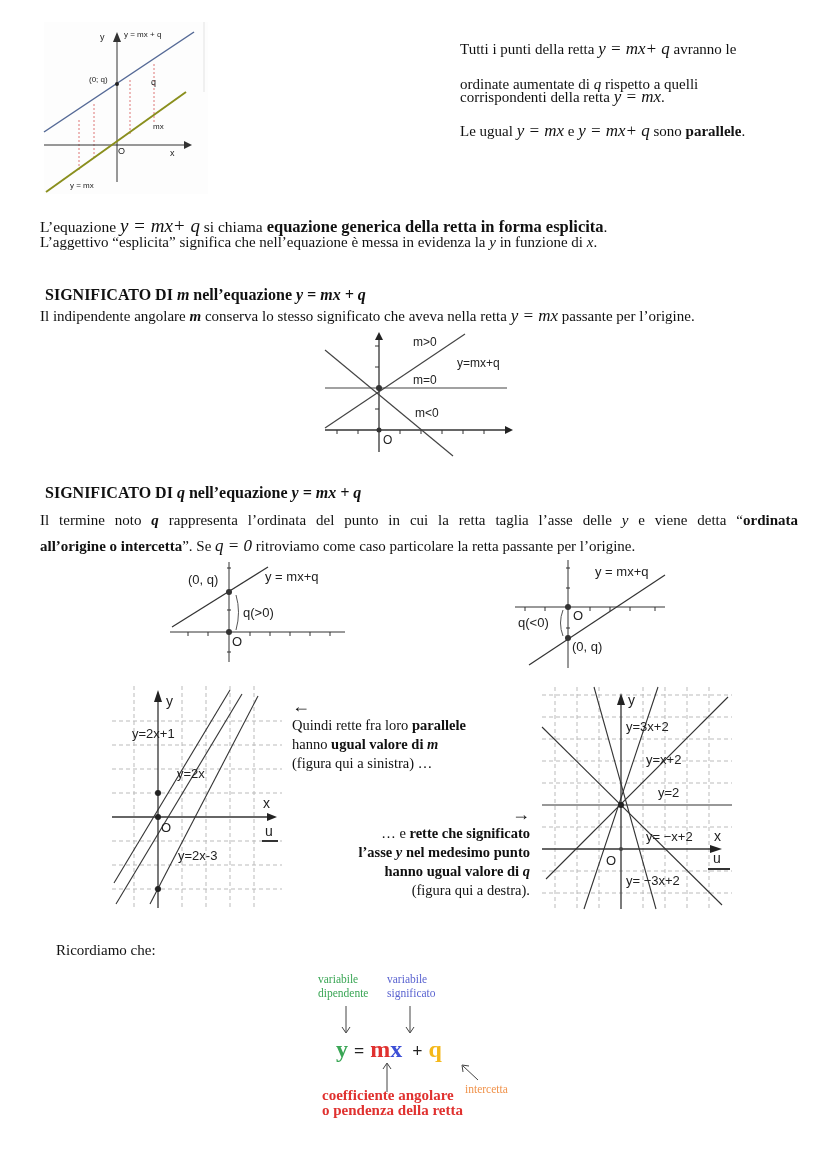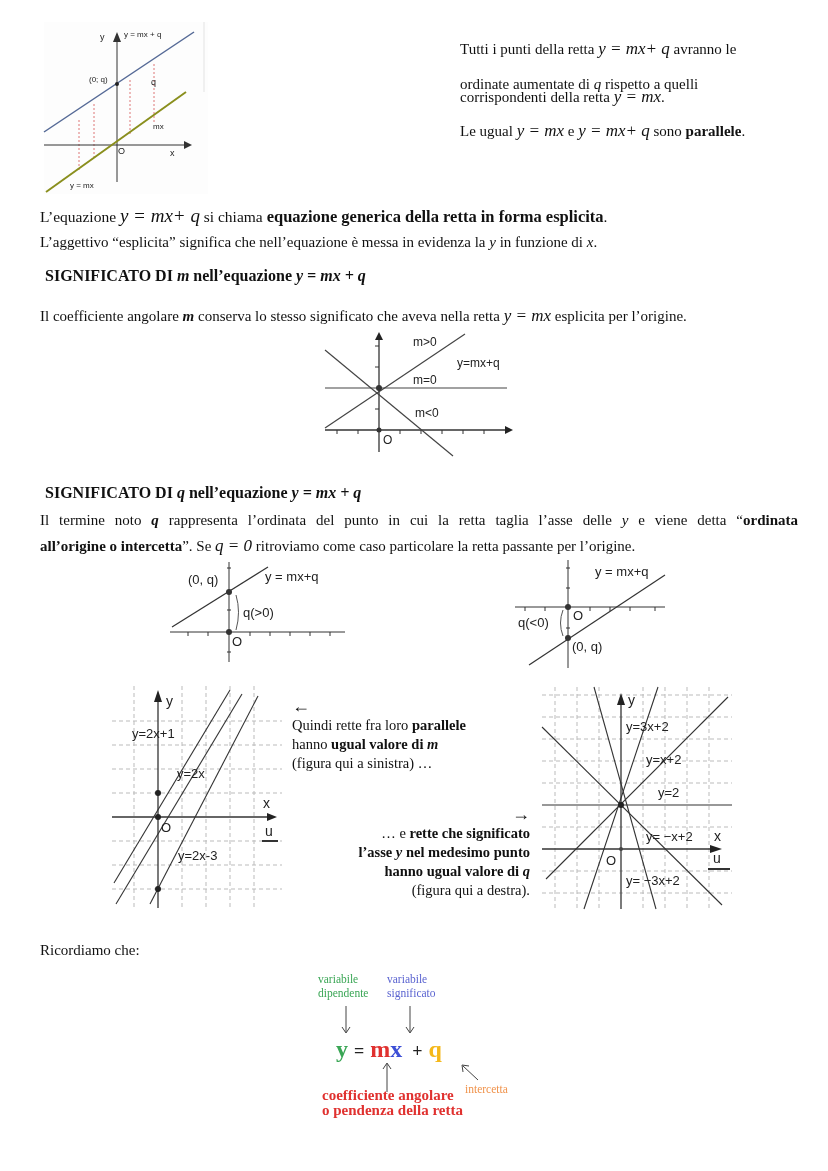--- a/index.html
+++ b/index.html
@@ -50,32 +50,32 @@
 <div class="abs txt" style="left:460px;top:74px;">
   <span>ordinate aumentate di </span><span class="i">q</span><span> rispetto a quelli</span>
 </div>
 <div class="abs txt" style="left:460px;top:86px;">
   <span>corrispondenti della retta </span><span class="math">y = mx</span><span>.</span>
 </div>
 <div class="abs txt" style="left:460px;top:120px;">
   <span>Le ugual </span><span class="math">y = mx</span><span> e </span><span class="math">y = mx+ q</span><span> sono </span><span class="b">parallele</span><span>.</span>
 </div>
 
-<div class="abs txt" style="left:40px;top:205px;font-size:15.5px;text-align:center;">
+<div class="abs txt" style="left:40px;top:215px;font-size:15.5px;text-align:center;">
   <span>L’equazione </span><span class="math" style="font-size:19px;">y = mx+ q</span><span> si chiama </span><span class="b" style="font-size:16.5px;">equazione generica della retta in forma esplicita</span><span>.</span>
 </div>
 <div class="abs txt" style="left:40px;top:232px;">
   <span>L’aggettivo “esplicita” significa che nell’equazione è messa in evidenza la </span><span class="i">y</span><span> in funzione di </span><span class="i">x</span><span>.</span>
 </div>
 
-<div class="abs h" style="left:45px;top:267px;">
+<div class="abs h" style="left:45px;top:286px;">
   <span>SIGNIFICATO DI </span><span class="i">m</span><span> nell’equazione </span><span class="i">y = mx + q</span>
 </div>
 <div class="abs txt" style="left:40px;top:305px;">
-  <span>Il coefficiente angolare </span><span class="b i">m</span><span> conserva lo stesso significato che aveva nella retta </span><span class="math">y = mx</span><span> esplicita per l’origine.</span>
+  <span>Il indipendente angolare </span><span class="b i">m</span><span> conserva lo stesso significato che aveva nella retta </span><span class="math">y = mx</span><span> passante per l’origine.</span>
 </div>
 
 <svg style="left:325px;top:330px;" width="190" height="128" viewBox="0 0 190 128">
   <line x1="0" y1="100" x2="182" y2="100" stroke="#333" stroke-width="1.3"></line>
   <polygon points="180,96 188,100 180,104" fill="#222"></polygon>
   <g stroke="#333" stroke-width="1">
     <line x1="12" y1="100" x2="12" y2="104"></line>
       <line x1="33" y1="100" x2="33" y2="104"></line>
       <line x1="75" y1="100" x2="75" y2="104"></line>
     <line x1="96" y1="100" x2="96" y2="104"></line>
@@ -243,21 +243,21 @@
   <text class="lbl" x="84" y="44" font-size="13">y=3x+2</text>
   <text class="lbl" x="104" y="77" font-size="13">y=x+2</text>
   <text class="lbl" x="116" y="110" font-size="13">y=2</text>
   <text class="lbl" x="104" y="154" font-size="13">y= −x+2</text>
   <text class="lbl" x="172" y="154" font-size="14">x</text>
   <text class="lbl" x="64" y="178" font-size="13">O</text>
   <text class="lbl" x="171" y="176" font-size="14">u</text>
   <text class="lbl" x="84" y="198" font-size="13">y= −3x+2</text>
 </svg>
 
-<div class="abs txt" style="left:40px;top:940px;">Ricordiamo che:</div>
+<div class="abs txt" style="left:56px;top:940px;">Ricordiamo che:</div>
 
 <div class="abs" style="left:300px;top:970px;width:240px;height:155px;">
   <div class="abs" style="left:18px;top:2px;font-size:11.5px;line-height:14px;color:#3aa655;">
     <div>variabile</div>
     <div>dipendente</div>
   </div>
   <div class="abs" style="left:87px;top:2px;font-size:11.5px;line-height:14px;color:#5a63d0;">
     <div>variabile</div>
     <div>significato</div>
   </div>

